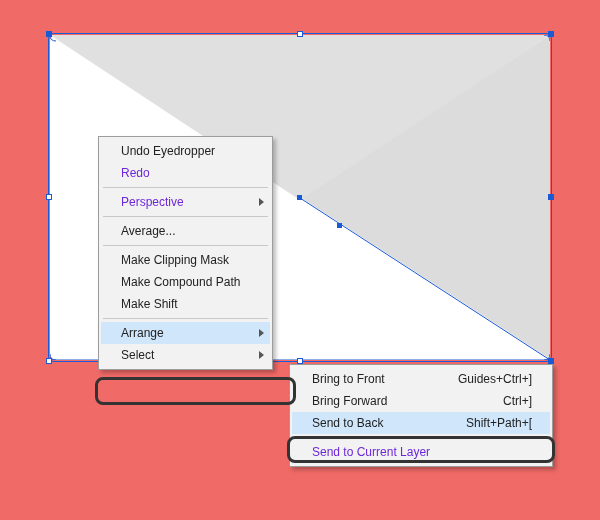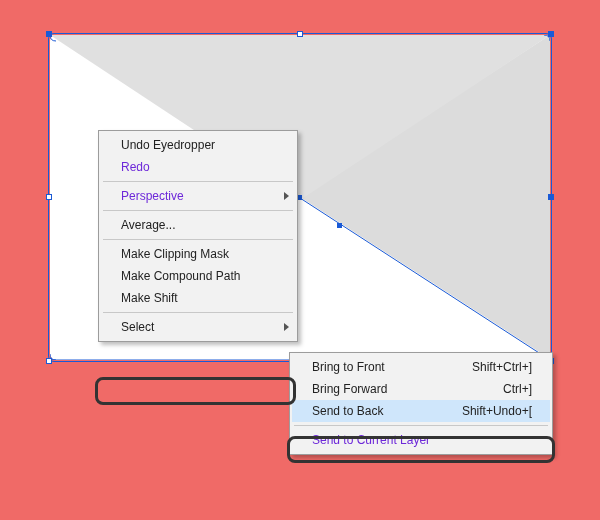--- a/index.html
+++ b/index.html
@@ -18,22 +18,22 @@
                border-bottom: 162px solid transparent;
                border-right: 250px solid #dcdcdc; }
   
   .sel-box { position:absolute; left:-2px; top:-2px; right:-2px; bottom:-2px; border:1px solid #1a5ad6; border-radius:6px; }
   .sel-down-triangle { position:absolute; left:0; top:0; width:100%; height:100%; pointer-events:none; }
   .handle { position:absolute; width:6px; height:6px; background:#fff; border:1px solid #1a5ad6; }
   .anchor { position:absolute; width:5px; height:5px; background:#1a5ad6; }
 
   
   .menu { position:absolute; background:#f2f2f2; border:1px solid #9c9c9c; box-shadow: 3px 3px 4px rgba(0,0,0,.25); padding:3px 2px; }
-  .menu1 { left:98px; top:130px; width:200px; }
-  .menu2 { left:289px; top:352px; width:264px; }
+  .menu1 { left:98px; top:136px; width:175px; }
+  .menu2 { left:289px; top:364px; width:264px; }
   .item { position:relative; padding:4px 22px 4px 20px; color:#222; white-space:nowrap; cursor:default; }
   .item.disabled { color:#6d28d9; }
   .item .shortcut { position:absolute; right:18px; }
   .sep { height:1px; background:#c8c8c8; margin:3px 2px; }
   .submenu-arrow { position:absolute; right:6px; top:50%; transform:translateY(-50%); width:0;height:0;border-top:4px solid transparent;border-bottom:4px solid transparent;border-left:5px solid #555;}
   .item.hover { background:#cfe6fb; }
   .hl-box { position:absolute; border:3px solid #333; border-radius:8px; pointer-events:none; }
   .hl1 { left:95px; top:377px; width:201px; height:28px; }
   .hl2 { left:287px; top:436px; width:268px; height:27px; }
 </style>
@@ -74,25 +74,26 @@
   <div class="item disabled">Redo</div>
   <div class="sep"></div>
   <div class="item disabled"><span>Perspective</span><span class="submenu-arrow"></span></div>
   <div class="sep"></div>
   <div class="item">Average...</div>
   <div class="sep"></div>
   <div class="item">Make Clipping Mask</div>
   <div class="item">Make Compound Path</div>
   <div class="item">Make Shift</div>
   <div class="sep"></div>
+  <div class="item hover"><span>Arrange</span><span class="submenu-arrow"></span></div>
   <div class="item"><span>Select</span><span class="submenu-arrow"></span></div>
 </div>
 
 <div class="menu menu2">
-  <div class="item"><span>Bring to Front</span><span class="shortcut">Shift+Ctrl+]</span></div>
+  <div class="item"><span>Bring to Front</span><span class="shortcut">Guides+Ctrl+]</span></div>
   <div class="item"><span>Bring Forward</span><span class="shortcut">Ctrl+]</span></div>
-  <div class="item hover"><span>Send to Back</span><span class="shortcut">Shift+Undo+[</span></div>
+  <div class="item hover"><span>Send to Back</span><span class="shortcut">Shift+Path+[</span></div>
   <div class="sep"></div>
   <div class="item disabled">Send to Current Layer</div>
 </div>
 
 <div class="hl-box hl1"></div>
 <div class="hl-box hl2"></div>
 
 </body></html>

